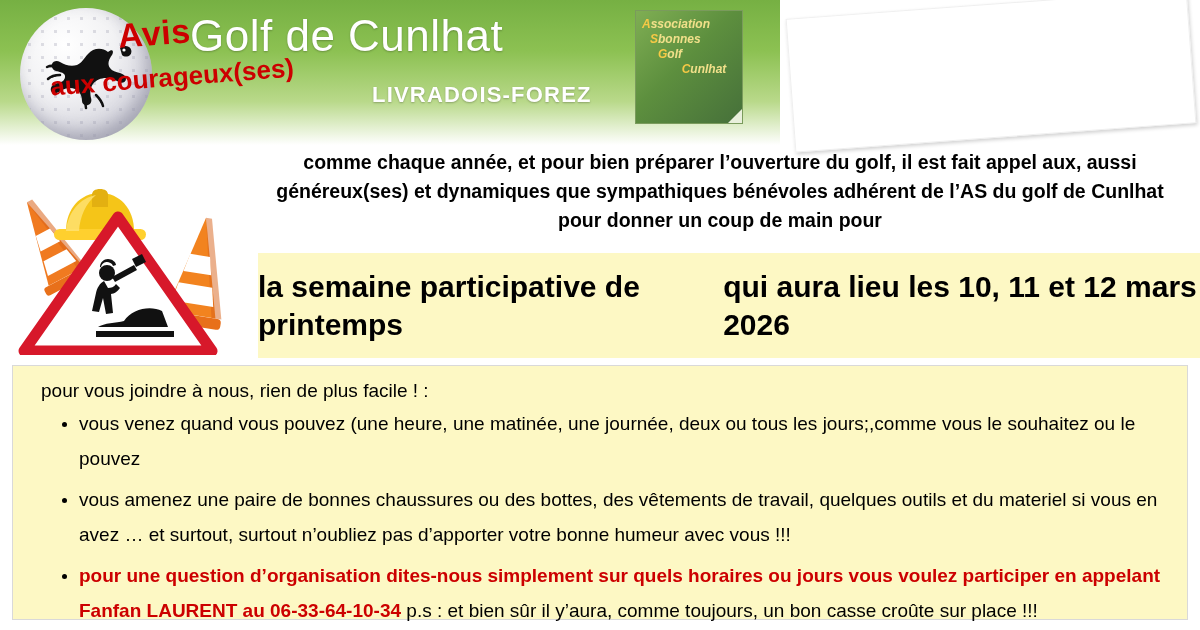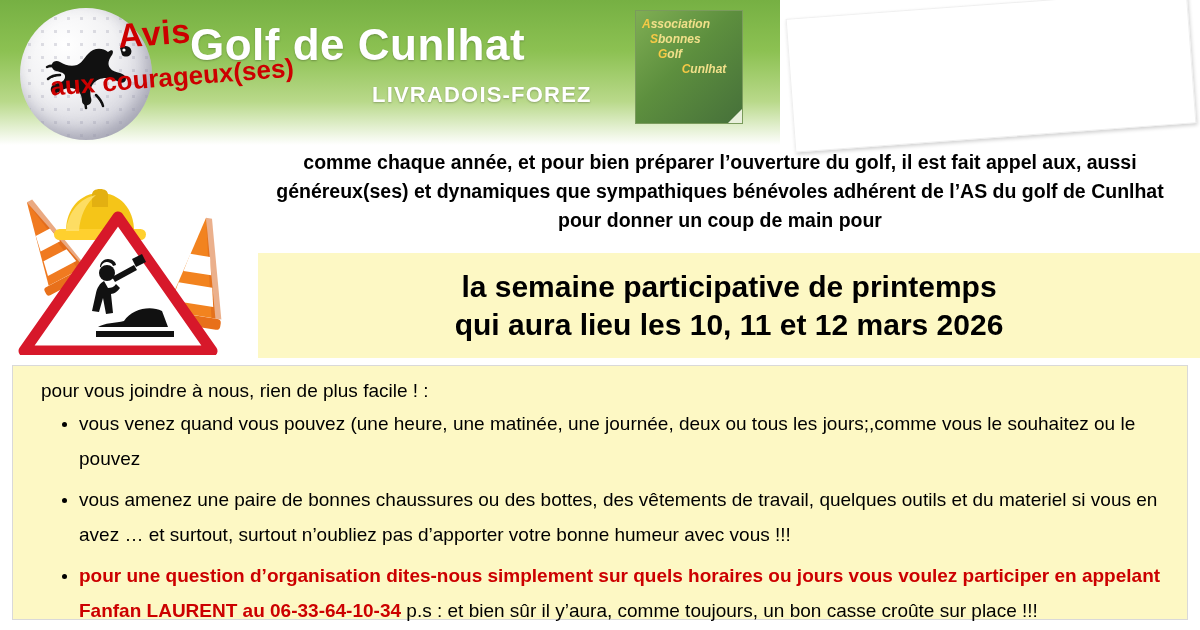--- a/index.html
+++ b/index.html
@@ -20,23 +20,23 @@
     position: absolute;
     left: 0;
     top: 0;
     width: 780px;
     height: 145px;
     background: linear-gradient(to bottom, #76b043 0%, #8cc152 35%, #b9d98a 70%, #ffffff 100%);
   }
   .header-title {
     position: absolute;
     left: 190px;
-    top: 20px;
+    top: 11px;
     font-size: 44px;
-    font-weight: bold;
+    font-weight: normal;
     color: #ffffff;
     letter-spacing: 0.5px;
     text-shadow: 0 1px 2px rgba(0,0,0,0.25);
   }
   .header-sub {
     position: absolute;
     left: 372px;
     top: 82px;
     font-size: 22px;
     font-weight: bold;
@@ -167,21 +167,21 @@
 
   
   .band {
     position: absolute;
     left: 258px;
     top: 253px;
     width: 942px;
     height: 105px;
     background: #fdf8c4;
     display: flex;
-    flex-direction: column;
+    flex-direction: row;
     align-items: center;
     justify-content: center;
   }
   .band-line1 {
     font-size: 30px;
     font-weight: bold;
     color: #000;
     line-height: 38px;
   }
   .band-line2 {

